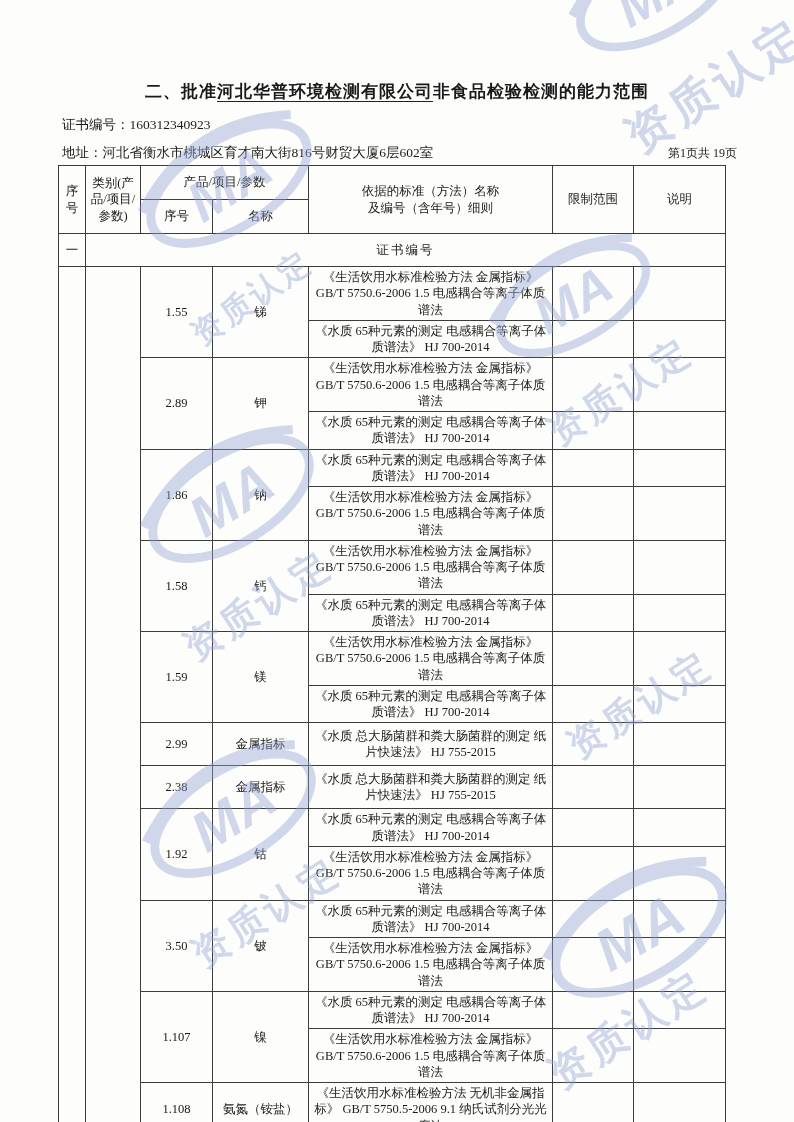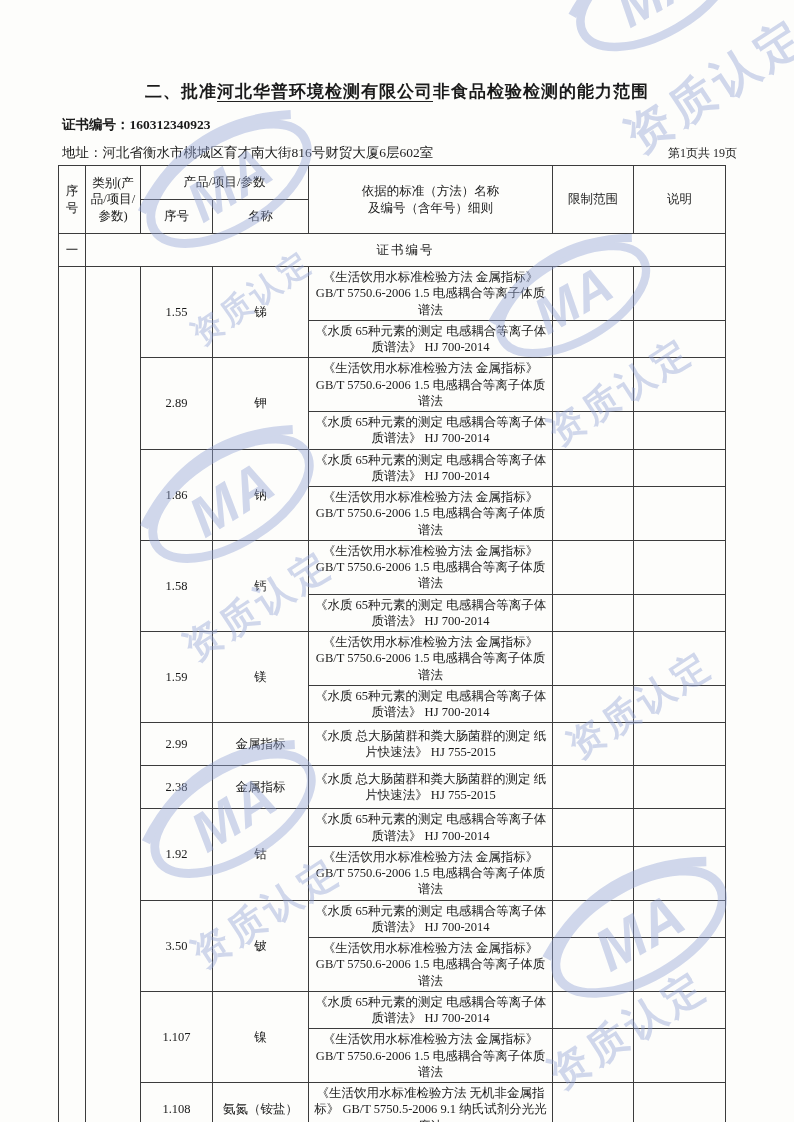--- a/index.html
+++ b/index.html
@@ -18,21 +18,20 @@
     padding-top:80px;
     text-align:center;
     font-size:17px;
     font-weight:bold;
     letter-spacing:1px;
   }
   .doc-title .company { border-bottom:1.5px solid #222; }
   .meta-line {
     margin:13px 0 4px 62px;
     font-size:13.5px;
-    font-weight:bold;
   }
   .addr-row {
     display:flex;
     justify-content:space-between;
     align-items:flex-end;
     margin:10px 57px 3px 62px;
   }
   .addr-row .addr { font-size:13.5px; }
   .addr-row .page-info { font-size:12px; white-space:nowrap; }
   

